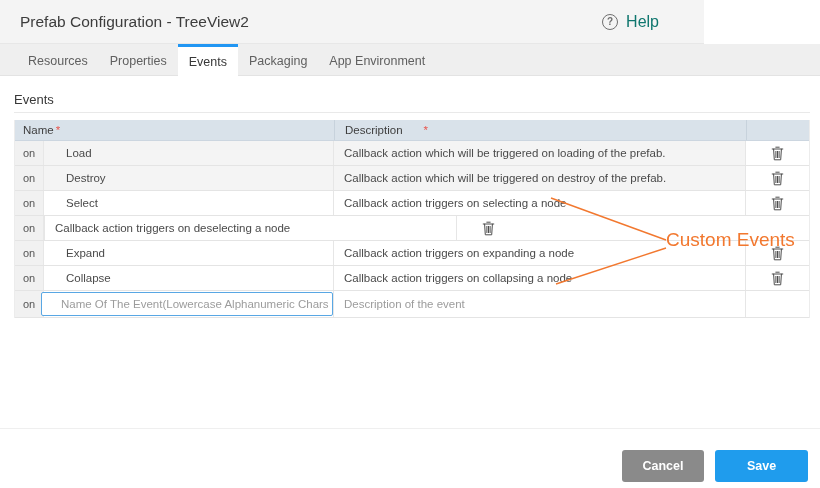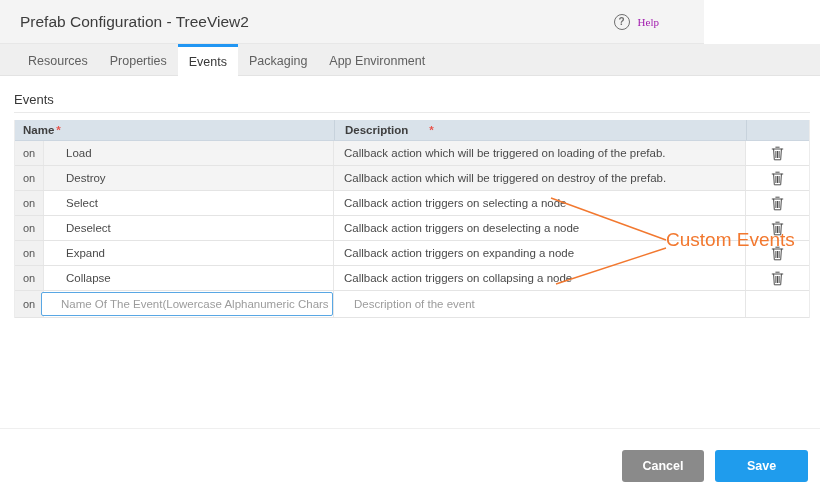--- a/index.html
+++ b/index.html
@@ -17,21 +17,21 @@
     display: flex; align-items: center; justify-content: space-between;
     padding: 0 45px 0 20px;
   }
   .header .title { font-size: 15.5px; color: #3d3d3d; }
   .help-wrap { display: flex; align-items: center; gap: 8px; cursor: pointer; }
   .help-circle {
     width: 16px; height: 16px; border: 1.4px solid #6f6f6f; border-radius: 50%;
     display: flex; align-items: center; justify-content: center;
     font-size: 10px; font-weight: bold; color: #6f6f6f; line-height: 1;
   }
-  .help-label { font-size: 11px; color: #a21caf; font-family: Liberation Serif, serif; }
+  .help-label { font-size: 16px; color: #0f766e; }
 
   
   .tabbar {
     position: absolute; left: 0; top: 44px; width: 820px; height: 32px;
     background: #efefef; border-bottom: 1px solid #e3e3e3;
     display: flex; align-items: stretch; padding-left: 17px;
   }
   .tab {
     display: flex; align-items: center; padding: 0 11px;
     font-size: 12.5px; color: #606060; cursor: pointer;
@@ -51,21 +51,21 @@
     position: absolute; left: 14px; top: 112px; width: 796px; height: 1px;
     background: #e9e9e9;
   }
 
   
   .etable { position: absolute; left: 14px; top: 120px; width: 796px;
     border-left: 1px solid #ececec; border-right: 1px solid #ececec; }
   .thead {
     display: flex; height: 21px; background: #d9e2ea;
     border-bottom: 1px solid #ccd6e0; align-items: center;
-    font-size: 11.5px; font-weight: bold; color: #3e3e3e;
+    font-size: 11.5px; font-weight: normal; color: #3e3e3e;
   }
   .thead .h-name { width: 319px; padding-left: 8px; }
   .thead .h-desc { width: 412px; padding-left: 10px; border-left: 1px solid #c7d2dc; height: 100%; display: flex; align-items: center; gap: 19px; }
   .thead .h-del  { width: 63px;  border-left: 1px solid #c7d2dc; height: 100%; }
   .star { color: #e8554d; margin-left: 2px; }
 
   .trow { display: flex; height: 25px; border-bottom: 1px solid #e4e4e4; background: #fff; font-size: 11.5px; color: #4a4a4a; }
   .trow .cell { display: flex; align-items: center; height: 100%; }
   .cell.on   { width: 29px; justify-content: center; background: #f1f1f1; border-right: 1px solid #e7e7e7; color: #555; font-size: 11px; }
   .cell.name { width: 289px; padding-left: 22px; }
@@ -78,21 +78,21 @@
     border: 1px solid #59a7e4; border-radius: 2px; background: #fff;
     font-family: "Liberation Sans", sans-serif; font-size: 11.5px;
     padding-left: 19px; color: #444; outline: none;
   }
   .name-input::placeholder { color: #9c9c9c; }
   .desc-input {
     width: 100%; height: 100%; border: none; background: transparent;
     font-family: "Liberation Sans", sans-serif; font-size: 11.5px; color: #444; outline: none;
   }
   .desc-input::placeholder { color: #9c9c9c; }
-  .trow.inputrow .cell.desc { padding-left: 20px; }
+  .trow.inputrow .cell.desc { padding-left: 10px; }
   .trash-svg { display: block; }
 
   
   .annotation-label {
     position: absolute; left: 666px; top: 229px;
     font-size: 19px; font-weight: 500; color: #f2782f; z-index: 5;
     white-space: nowrap; pointer-events: none;
   }
   .annotation-lines { position: absolute; left: 545px; top: 192px; z-index: 4; pointer-events: none; }
 
@@ -185,21 +185,20 @@
             <path d="M2.6 3.2 L3.3 13.8 H9.7 L10.4 3.2"></path>
             <path d="M4.9 5.4 V11.6"></path>
             <path d="M6.5 5.4 V11.6"></path>
             <path d="M8.1 5.4 V11.6"></path>
           </svg>
       </div>
     </div>
 
     <div class="trow">
       <div class="cell on">on</div>
-      <div class="cell name">Deselect</div>
       <div class="cell desc">Callback action triggers on deselecting a node</div>
       <div class="cell del">
         <svg class="trash-svg" width="13" height="15" viewBox="0 0 13 15" fill="none" stroke="#4d4d4d" stroke-width="1" stroke-linecap="round">
             <path d="M4.8 1.2 h3.4"></path>
             <path d="M1.2 3 h10.6"></path>
             <path d="M2.6 3.2 L3.3 13.8 H9.7 L10.4 3.2"></path>
             <path d="M4.9 5.4 V11.6"></path>
             <path d="M6.5 5.4 V11.6"></path>
             <path d="M8.1 5.4 V11.6"></path>
           </svg>

